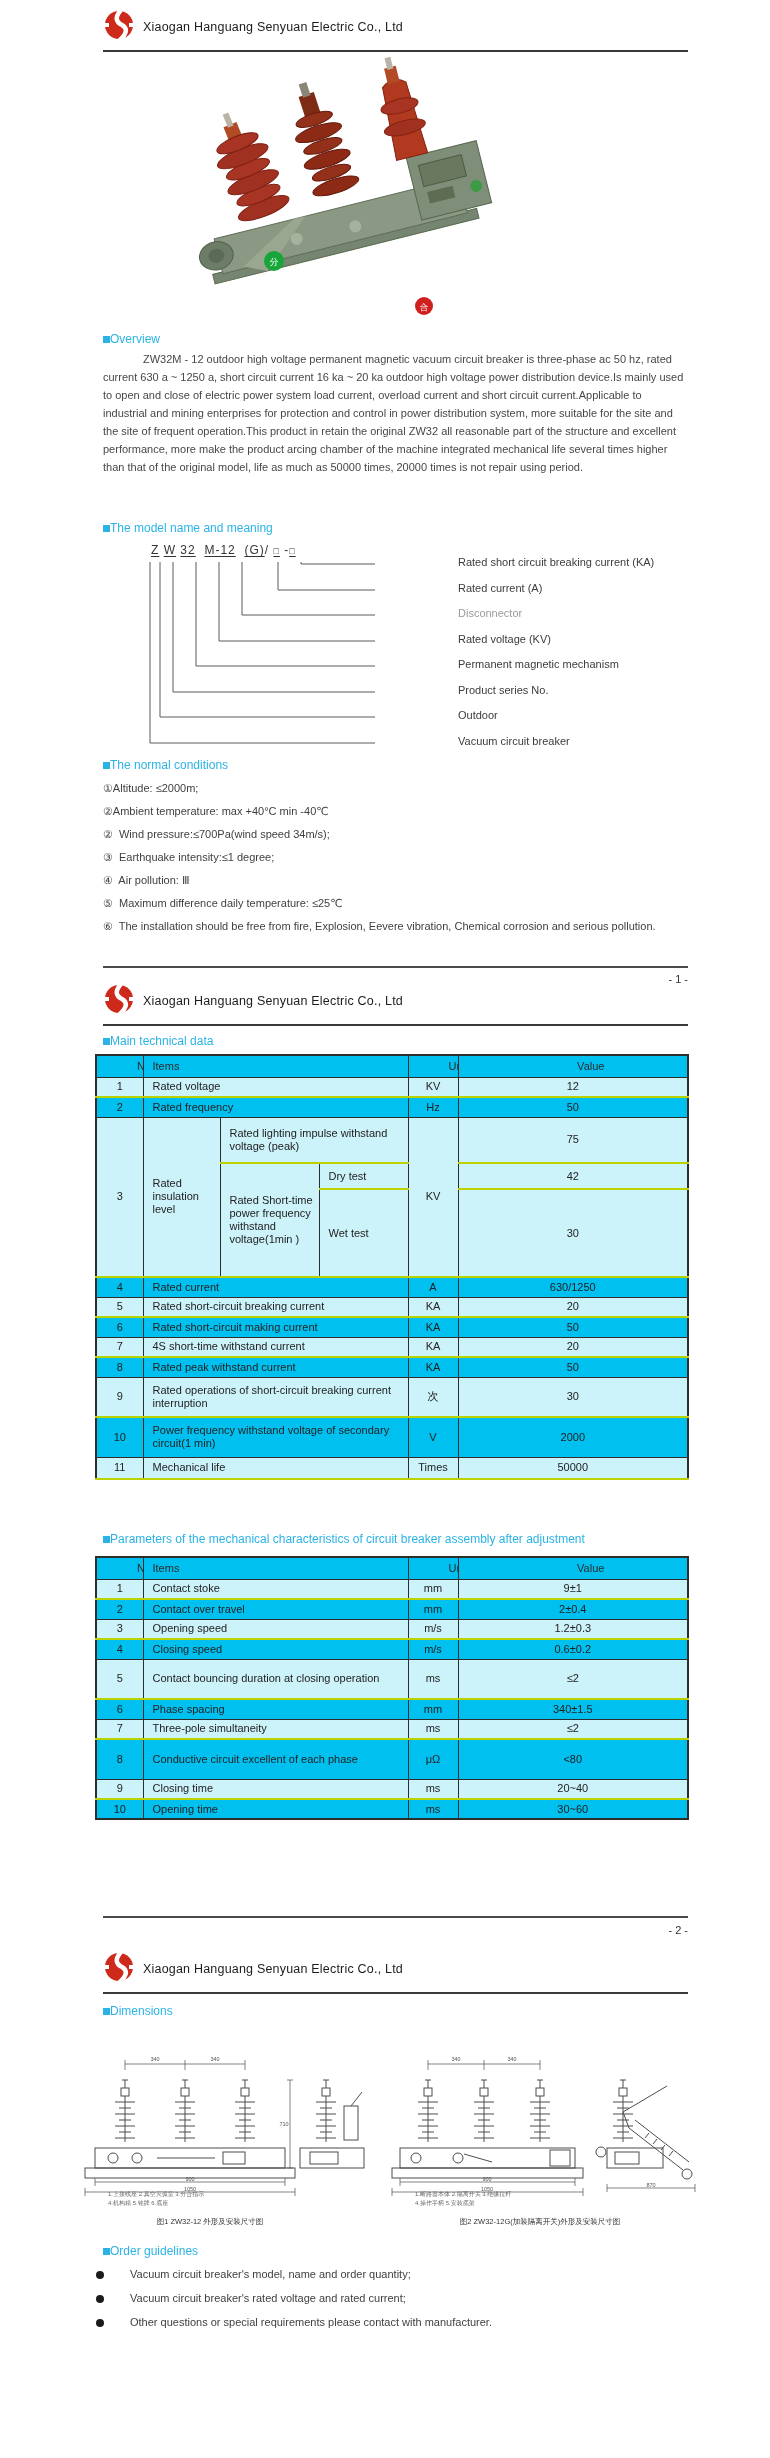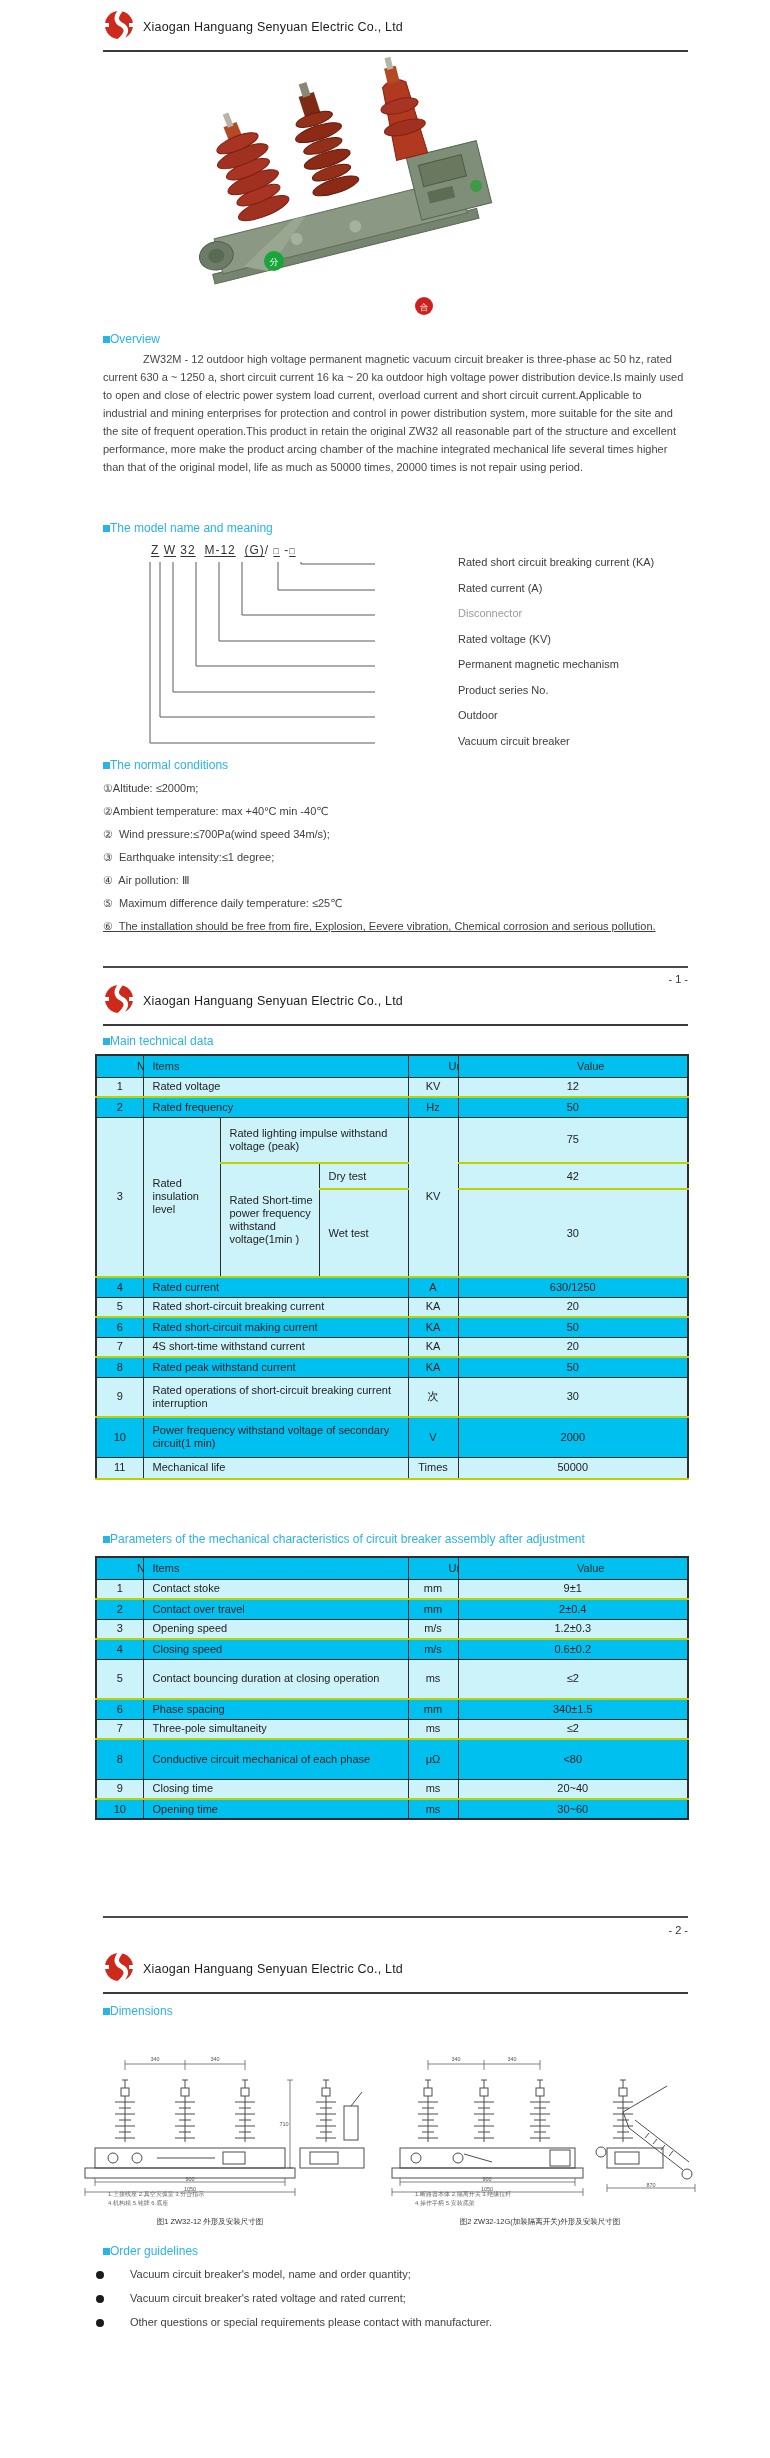--- a/index.html
+++ b/index.html
@@ -28,21 +28,21 @@
     position:absolute; left:103px; width:584px; font-size:11px; line-height:18px;
     color:#474747; text-indent:40px; text-align:left;
   }
   .model-code { position:absolute; left:151px; top:543px; font-size:12px; color:#333; letter-spacing:1px; white-space:pre; }
   .model-code .u { text-decoration:underline; text-underline-offset:2px; }
   .model-code .sqr { font-size:9px; }
   .model-label { position:absolute; left:428px; width:258px; font-size:11px; color:#3c3c3c; white-space:nowrap;margin-left:30px; }
   .model-label.gray { color:#9a9a9a; }
 
   .cond-item { position:absolute; left:103px; width:586px; font-size:11px; color:#3f3f3f; line-height:18px; white-space:pre-wrap; }
-  .cond-item.hang { padding-left:26px; text-indent:-26px;text-decoration:underline; }
+  .cond-item.hang { padding-left:26px; text-indent:-26px; }
 
   
   table.dtab { position:absolute; left:95px; width:592px; border-collapse:collapse; border:2px solid #2e2e2e; table-layout:fixed; }
   table.dtab td { border:1px solid #2e2e2e; font-size:11px; color:#222; padding:1px 4px; text-align:center; vertical-align:middle; line-height:13px; overflow:hidden; }
   table.dtab td.item { text-align:left; padding-left:9px; }
   tr.hdr td { background:#00c0f0; color:#2a2a2a;padding-left:40px; }
   tr.cyan td { background:#00c0f0; }
   tr.light td { background:#ccf2fa; border-bottom:2px solid #bdd000; }
 
   
@@ -337,21 +337,21 @@
     <td>340±1.5</td>
   </tr>
   <tr class="light" style="height:20px">
     <td>7</td>
     <td class="item">Three-pole simultaneity</td>
     <td>ms</td>
     <td>≤2</td>
   </tr>
   <tr class="cyan" style="height:40px">
     <td>8</td>
-    <td class="item">Conductive circuit mechanical of each phase</td>
+    <td class="item">Conductive circuit excellent of each phase</td>
     <td>μΩ</td>
     <td>&lt;80</td>
   </tr>
   <tr class="light" style="height:20px">
     <td>9</td>
     <td class="item">Closing time</td>
     <td>ms</td>
     <td>20~40</td>
   </tr>
   <tr class="cyan" style="height:20px">

